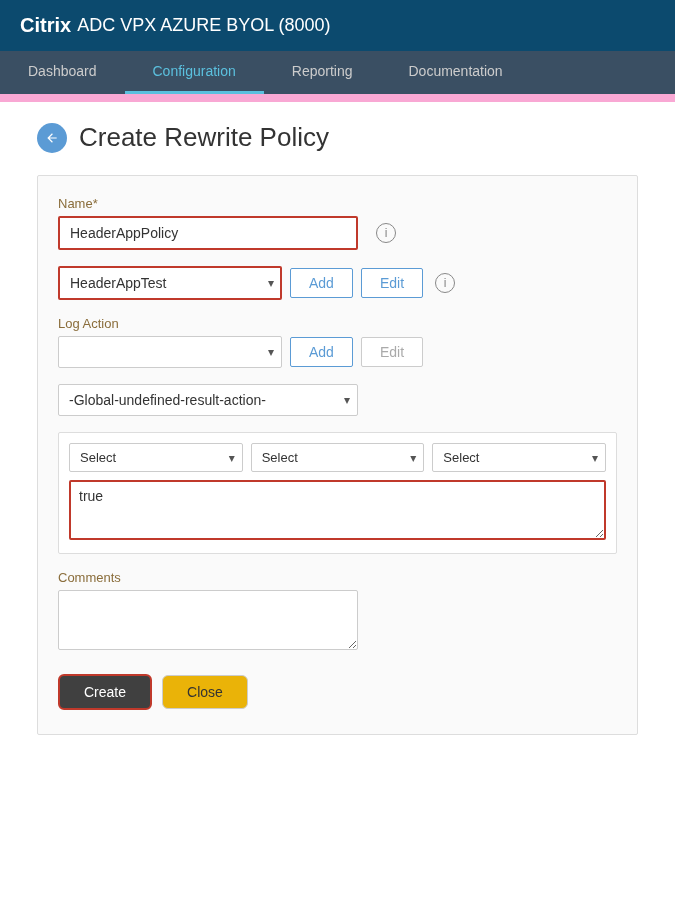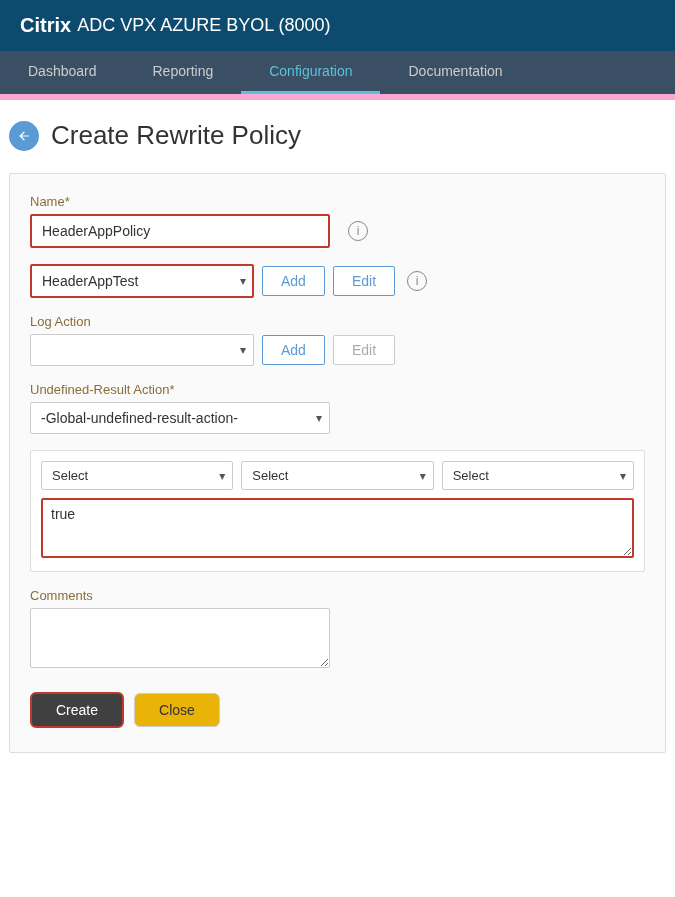--- a/index.html
+++ b/index.html
@@ -29,39 +29,39 @@
       color: #fff;
       font-size: 18px;
       font-weight: normal;
     }
 
     
     .nav-tabs {
       background: #3a4f63;
       display: flex;
       align-items: flex-end;
-      border-bottom: 6px solid #f9a8d4;
+      border-bottom: 8px solid #f9a8d4;
     }
     .nav-tab {
       padding: 12px 28px;
       color: #ccc;
       cursor: pointer;
       font-size: 14px;
       border-bottom: 3px solid transparent;
       white-space: nowrap;
     }
     .nav-tab.active {
       color: #5bc0de;
       border-bottom: 3px solid #5bc0de;
       background: #3a4f63;
     }
 
     
     .page-content {
-      padding: 20px 9px;
+      padding: 20px 37px;
       background: #fff;
     }
 
     
     .page-header {
       display: flex;
       align-items: center;
       margin-bottom: 22px;
     }
     .back-btn {
@@ -297,22 +297,22 @@
 </head>
 <body>
 
 <div class="header">
   <span class="header-brand-citrix">Citrix</span>
   <span class="header-brand-rest">ADC VPX AZURE BYOL (8000)</span>
 </div>
 
 <div class="nav-tabs">
   <div class="nav-tab">Dashboard</div>
+  <div class="nav-tab active">Configuration</div>
   <div class="nav-tab">Reporting</div>
-  <div class="nav-tab active">Configuration</div>
   <div class="nav-tab">Documentation</div>
 </div>
 
 <div class="page-content">
 
   <div class="page-header">
     <button class="back-btn">
       <svg width="14" height="14" viewBox="0 0 24 24">
         <path d="M20 11H7.83l5.59-5.59L12 4l-8 8 8 8 1.41-1.41L7.83 13H20v-2z"></path>
       </svg>
@@ -352,21 +352,20 @@
             <option value=""></option>
           </select>
           <span class="chevron">▾</span>
         </div>
         <button class="btn btn-outline-blue">Add</button>
         <button class="btn btn-outline-blue disabled">Edit</button>
       </div>
     </div>
 
     <div class="form-group">
-      <label class="form-label">Undefined-Result Action*</label>
       <div class="select-full-wrap">
         <select class="select-control" style="width:300px;">
           <option>-Global-undefined-result-action-</option>
         </select>
         <span class="chevron">▾</span>
       </div>
     </div>
 
     <div class="form-group">
       <div class="expression-container">

